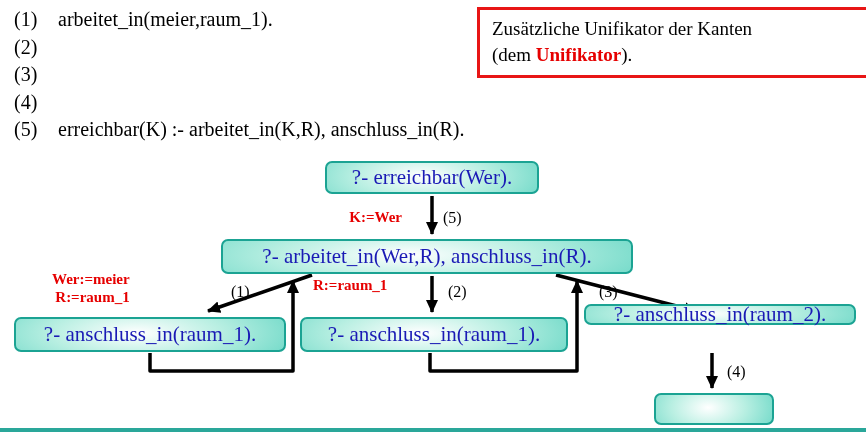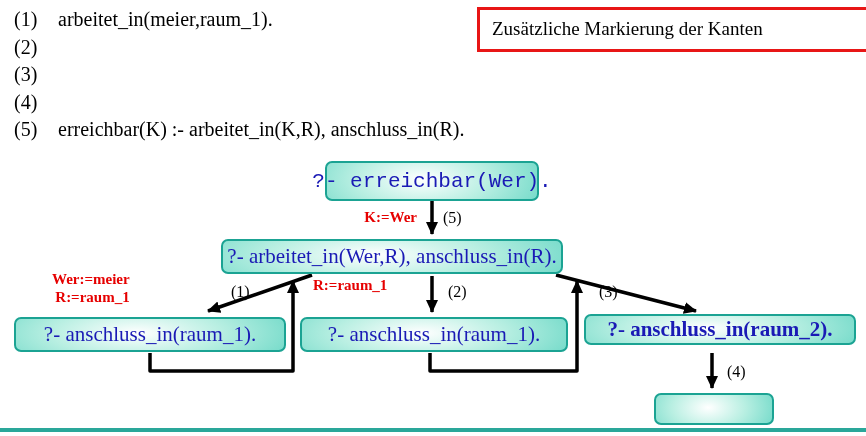--- a/index.html
+++ b/index.html
@@ -54,46 +54,47 @@
     <div class="clause">
       <span class="num">(4)</span>
     </div>
     <div class="clause">
       <span class="num">(5)</span>
       <span>erreichbar(K) :- arbeitet_in(K,R), anschluss_in(R).</span>
     </div>
   </div>
 
   <div class="notebox">
-    <div>Zusätzliche Markierung der Kanten</div>
+    <div>Zusätzliche Unifikator der Kanten</div>
+    <div><span>(dem </span><span class="unifikator">Unifikator</span><span>).</span></div>
   </div>
 
   <svg class="edges-layer" width="866" height="436" viewBox="0 0 866 436">
     <defs>
       <marker id="ah" markerUnits="userSpaceOnUse" markerWidth="18" markerHeight="16" refX="12" refY="6" orient="auto">
         <path d="M0,0 L13,6 L0,12 Z" fill="#000"></path>
       </marker>
     </defs>
     <line x1="432" y1="196" x2="432" y2="234" stroke="#000" stroke-width="3.5" marker-end="url(#ah)"></line>
     <line x1="312" y1="275" x2="208" y2="311" stroke="#000" stroke-width="3.5" marker-end="url(#ah)"></line>
     <line x1="432" y1="276" x2="432" y2="312" stroke="#000" stroke-width="3.5" marker-end="url(#ah)"></line>
     <line x1="556" y1="275" x2="696" y2="311" stroke="#000" stroke-width="3.5" marker-end="url(#ah)"></line>
     <polyline points="150,353 150,371 293,371 293,281" fill="none" stroke="#000" stroke-width="3.5" stroke-linejoin="round" marker-end="url(#ah)"></polyline>
     <polyline points="430,353 430,371 577,371 577,281" fill="none" stroke="#000" stroke-width="3.5" stroke-linejoin="round" marker-end="url(#ah)"></polyline>
     <line x1="712" y1="353" x2="712" y2="388" stroke="#000" stroke-width="3.5" marker-end="url(#ah)"></line>
   </svg>
 
-  <div class="node" style="left:325px; top:161px; width:214px; height:40px;font-family:Liberation Mono, monospace;">?- erreichbar(Wer).</div>
-  <div class="node" style="left:221px; top:239px; width:342px; height:35px;">?- arbeitet_in(Wer,R), anschluss_in(R).</div>
+  <div class="node" style="left:325px; top:161px; width:214px; height:33px;">?- erreichbar(Wer).</div>
+  <div class="node" style="left:221px; top:239px; width:412px; height:35px;">?- arbeitet_in(Wer,R), anschluss_in(R).</div>
   <div class="node" style="left:14px; top:317px; width:272px; height:35px;">?- anschluss_in(raum_1).</div>
   <div class="node" style="left:300px; top:317px; width:268px; height:35px;">?- anschluss_in(raum_1).</div>
-  <div class="node" style="left:584px; top:314px; width:272px; height:31px;font-weight:bold;">?- anschluss_in(raum_2).</div>
+  <div class="node" style="left:584px; top:304px; width:272px; height:21px;">?- anschluss_in(raum_2).</div>
   <div class="node" style="left:654px; top:393px; width:120px; height:32px;"></div>
 
-  <div class="red-label" style="left:339px; top:209px; width:78px; text-align:right;">K:=Wer</div>
+  <div class="red-label" style="left:324px; top:209px; width:78px; text-align:right;">K:=Wer</div>
   <div class="clause-ref" style="left:443px; top:209px;">(5)</div>
 
   <div class="red-label" style="left:52px; top:271px;">
     <div>Wer:=meier</div>
     <div>R:=raum_1</div>
   </div>
   <div class="clause-ref" style="left:231px; top:283px;">(1)</div>
 
   <div class="red-label" style="left:313px; top:277px;">
     <div>R:=raum_1</div>

